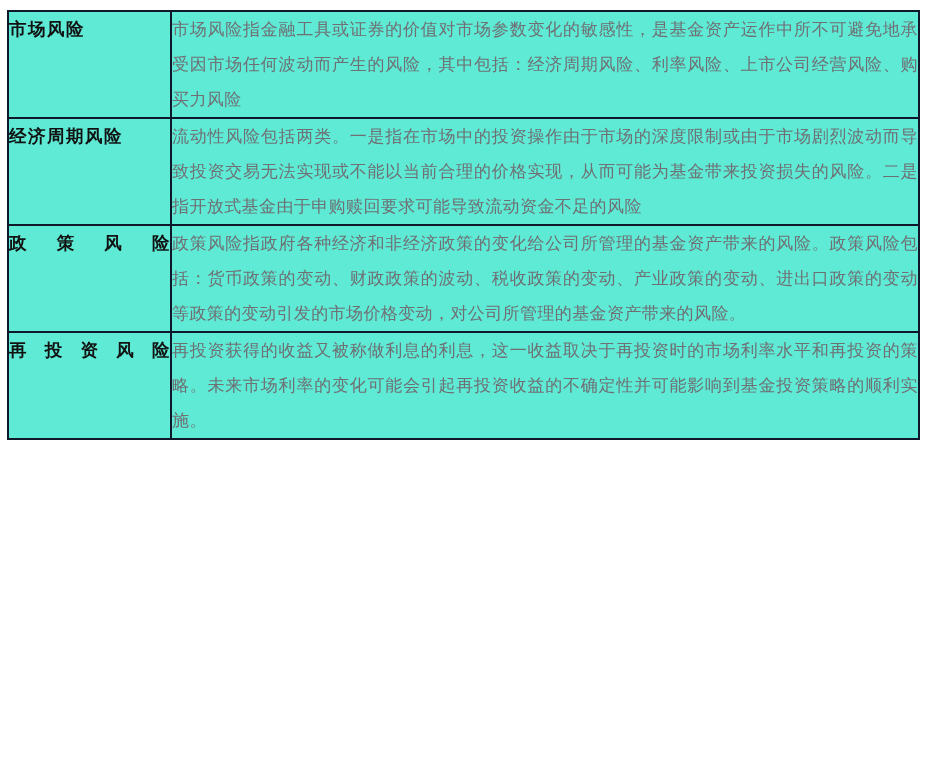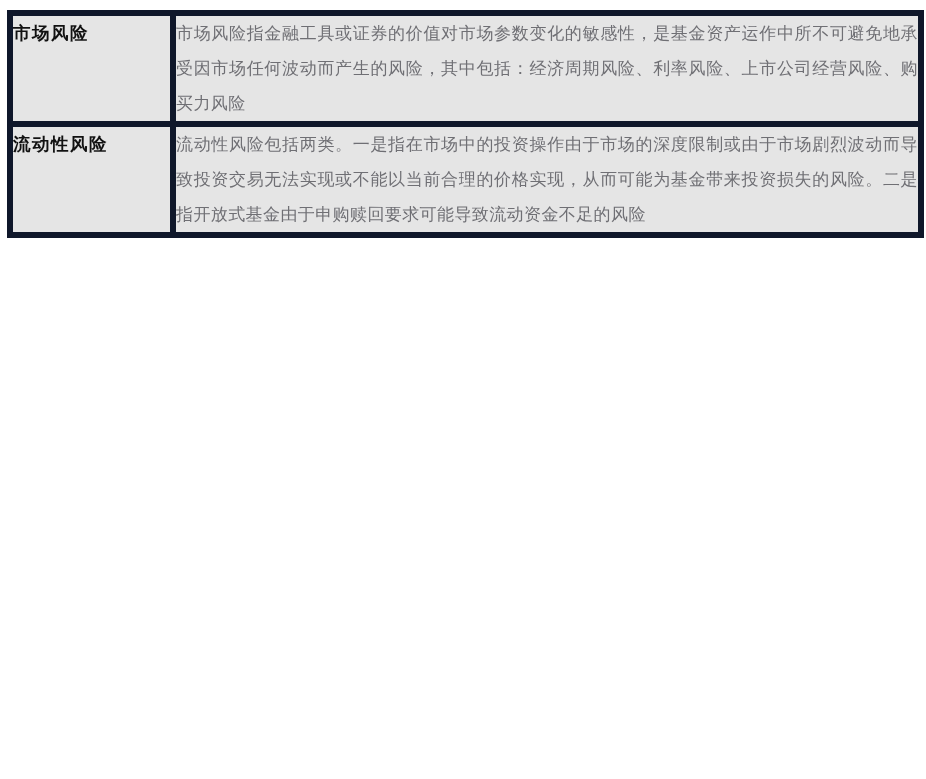--- a/index.html
+++ b/index.html
@@ -25,24 +25,24 @@
     top: 10px;
     width: 911px;
     border-collapse: collapse;
     table-layout: fixed;
     background: #ffffff;
   }
   table.risk-table col.c-label { width: 163px; }
   table.risk-table col.c-body  { width: 748px; }
 
   table.risk-table td {
-    border: 6px solid #0f172a;
+    border: 2px solid #0f172a;
     vertical-align: top;
     padding: 0;
-    background: #e5e5e5;
+    background: #5eead4;
   }
 
   
   td.label-cell {
     padding: 9px 10px 8px 12px;
   }
   .label-text {
     font-family: "DejaVu Serif", "Liberation Serif", serif;
     font-weight: bold;
     font-size: 17.5px;
@@ -92,27 +92,43 @@
         <td class="label-cell">
           <div class="label-text natural">市场风险</div>
         </td>
         <td class="body-cell">
           <div class="body-text">市场风险指金融工具或证券的价值对市场参数变化的敏感性，是基金资产运作中所不可避免地承受因市场任何波动而产生的风险，其中包括：经济周期风险、利率风险、上市公司经营风险、购买力风险</div>
         </td>
       </tr>
 
       <tr>
         <td class="label-cell">
-          <div class="label-text natural">流动性风险</div>
+          <div class="label-text natural">经济周期风险</div>
         </td>
         <td class="body-cell">
           <div class="body-text">流动性风险包括两类。一是指在市场中的投资操作由于市场的深度限制或由于市场剧烈波动而导致投资交易无法实现或不能以当前合理的价格实现，从而可能为基金带来投资损失的风险。二是指开放式基金由于申购赎回要求可能导致流动资金不足的风险</div>
         </td>
       </tr>
 
+      <tr>
+        <td class="label-cell">
+          <div class="label-text">政策风险</div>
+        </td>
+        <td class="body-cell">
+          <div class="body-text">政策风险指政府各种经济和非经济政策的变化给公司所管理的基金资产带来的风险。政策风险包括：货币政策的变动、财政政策的波动、税收政策的变动、产业政策的变动、进出口政策的变动等政策的变动引发的市场价格变动，对公司所管理的基金资产带来的风险。</div>
+        </td>
+      </tr>
 
+      <tr>
+        <td class="label-cell">
+          <div class="label-text">再投资风险</div>
+        </td>
+        <td class="body-cell">
+          <div class="body-text">再投资获得的收益又被称做利息的利息，这一收益取决于再投资时的市场利率水平和再投资的策略。未来市场利率的变化可能会引起再投资收益的不确定性并可能影响到基金投资策略的顺利实施。</div>
+        </td>
+      </tr>
 
 
 
     </tbody>
   </table>
 
 </div>
 
 </body></html>

